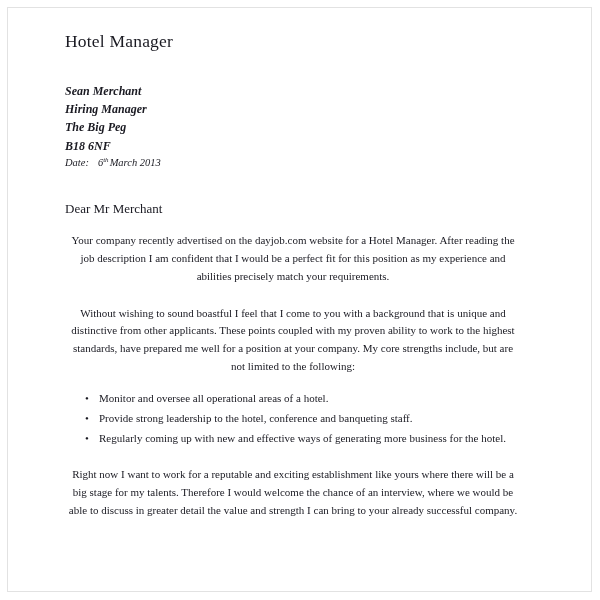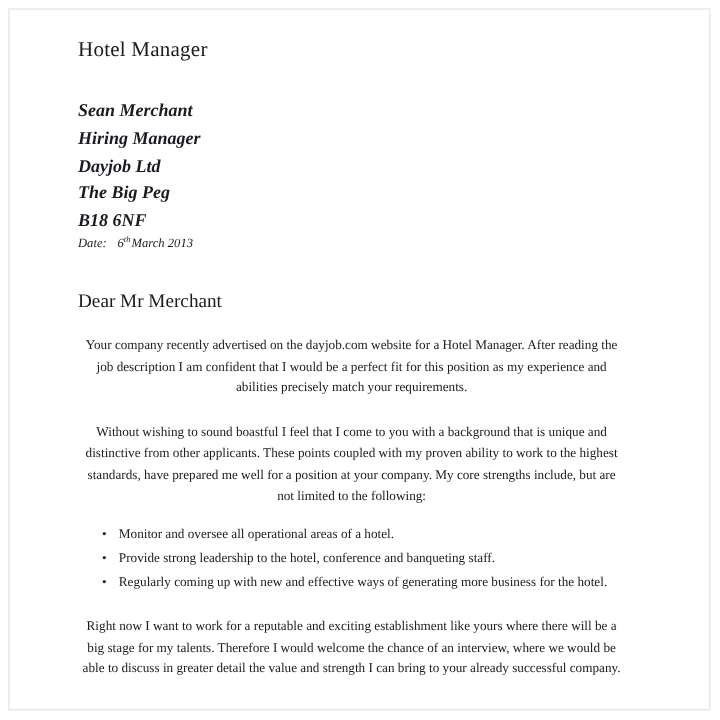--- a/index.html
+++ b/index.html
@@ -39,21 +39,21 @@
     letter-spacing: 0.2px;
     margin: 0;
     padding-top: 31px;
     line-height: 1.2;
   }
 
   .address-block {
     margin-top: 30px;
     font-style: italic;
     font-weight: bold;
-    font-size: 15px;
+    font-size: 12px;
     line-height: 1.52;
   }
   .address-line {
     white-space: pre;
   }
 
   .date-line {
     font-style: italic;
     font-weight: normal;
     font-size: 10.5px;
@@ -66,21 +66,21 @@
     font-size: 7px;
     vertical-align: super;
     line-height: 0;
   }
   .date-rest {
     margin-left: 1px;
   }
 
   .salutation {
     margin-top: 28px;
-    font-size: 16px;
+    font-size: 13px;
     line-height: 1.5;
   }
 
   .body-para {
     margin-top: 14px;
     font-size: 11px;
     line-height: 1.62;
     text-align: center;
   }
   .body-para.gap-large {
@@ -114,21 +114,20 @@
 
   <div id="page-border"></div>
 
   <div id="content">
 
     <h1 class="doc-title">Hotel Manager</h1>
 
     <div class="address-block">
       <div class="address-line">Sean Merchant</div>
       <div class="address-line">Hiring Manager</div>
-      <div class="address-line">Dayjob Ltd</div>
       <div class="address-line">The Big Peg</div>
       <div class="address-line">B18 6NF</div>
     </div>
 
     <div class="date-line">
       <span class="date-label">Date:</span><span class="date-day">6</span><span class="date-sup">th</span><span class="date-rest">March 2013</span>
     </div>
 
     <p class="salutation">Dear Mr Merchant</p>
 

